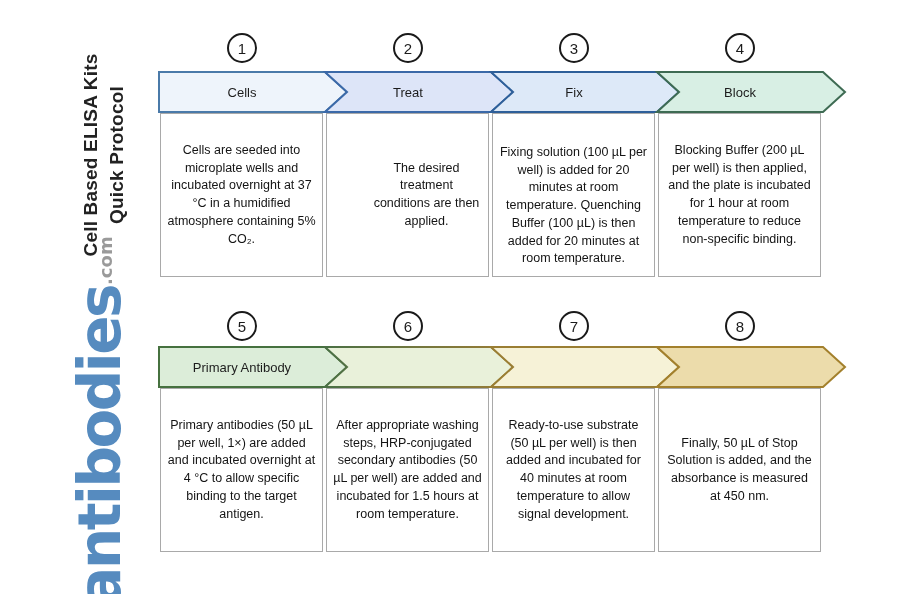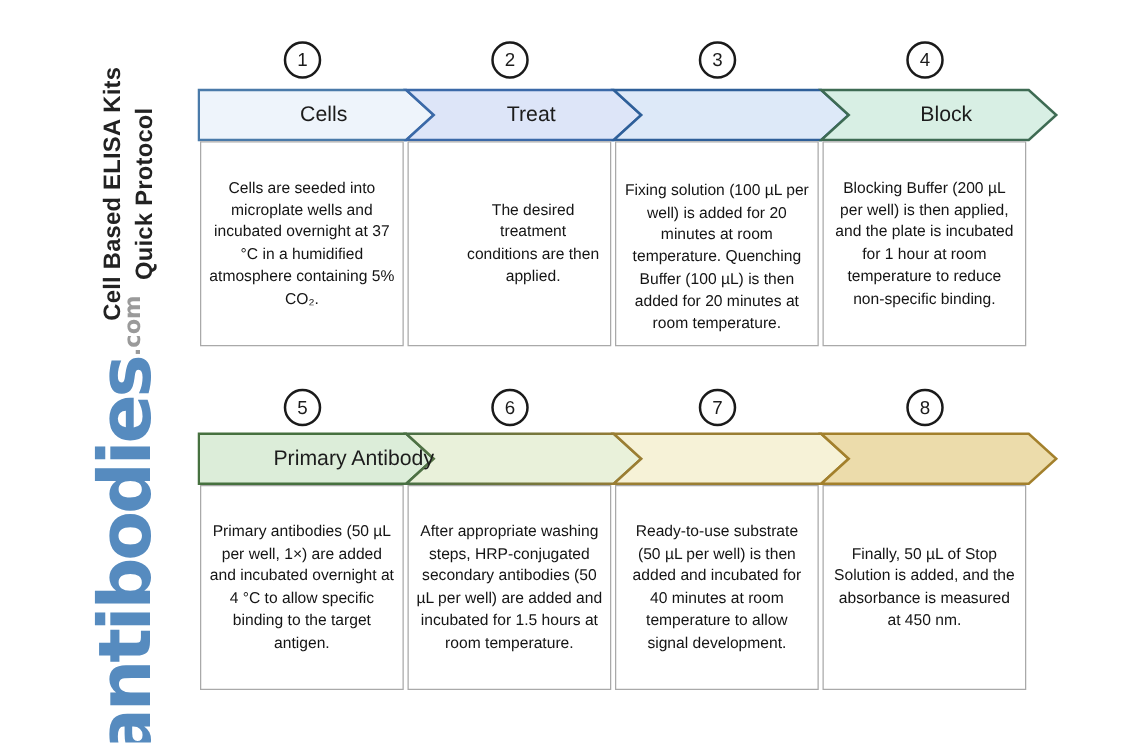--- a/index.html
+++ b/index.html
@@ -40,21 +40,21 @@
     position:absolute;width:30px;height:30px;border-radius:50%;
     border:2px solid #1a1a1a;background:#fff;box-sizing:border-box;
     font-size:15px;display:flex;align-items:center;justify-content:center;
   }
 
   
   .banner-svg{position:absolute;left:158px;width:690px;height:44px;}
   .banner-label{
     position:absolute;height:40px;width:166px;
     display:flex;align-items:center;justify-content:center;
-    font-size:17px;color:#1c1c1c;padding-left:17px;
+    font-size:13px;color:#1c1c1c;
   }
 
   
   .body-box{
     position:absolute;width:163px;height:164px;box-sizing:border-box;
     background:#fff;border:1px solid #a9a9a9;
     display:flex;align-items:center;justify-content:center;
     padding:8px 6px;text-align:center;
     font-size:12.5px;line-height:1.42;color:#141414;
   }
@@ -88,20 +88,21 @@
 
   <svg class="banner-svg" style="top:70px;" viewBox="0 0 690 44">
     <path d="M1,2 H167 L189,22 L167,42 H1 Z" stroke-width="2" fill="#eef4fb" stroke="#4a7aa9"></path>
     <path d="M167,2 H333 L355,22 L333,42 H167 L189,22 Z" stroke-width="2" fill="#dde5f8" stroke="#3b69a8"></path>
     <path d="M333,2 H499 L521,22 L499,42 H333 L355,22 Z" stroke-width="2" fill="#dde9f8" stroke="#2e5f99"></path>
     <path d="M499,2 H665 L687,22 L665,42 H499 L521,22 Z" stroke-width="2" fill="#d8efe4" stroke="#3e6b53"></path>
   </svg>
 
   <div class="banner-label" style="left:159px;top:72px;">Cells</div>
   <div class="banner-label" style="left:325px;top:72px;">Treat</div>
+  <div class="banner-label" style="left:491px;top:72px;">Fix</div>
   <div class="banner-label" style="left:657px;top:72px;">Block</div>
 
   <div class="body-box" style="left:160px;top:113px;text-align:center;">
       <span>Cells are seeded into microplate wells and incubated overnight at 37 °C in a humidified atmosphere containing 5% CO₂.</span>
     </div>
   <div class="body-box" style="left:326px;top:113px;padding-left:44px;">
       <span>The desired treatment conditions are then applied.</span>
     </div>
   <div class="body-box" style="left:492px;top:113px;align-items:flex-end;">
       <span>Fixing solution (100 µL per well) is added for 20 minutes at room temperature. Quenching Buffer (100 µL) is then added for 20 minutes at room temperature.</span>
@@ -129,21 +130,21 @@
         <stop offset="0" stop-color="#4a7045"></stop>
         <stop offset="1" stop-color="#9c7d35"></stop>
       </linearGradient>
     </defs>
     <path d="M1,2 H167 L189,22 L167,42 H1 Z" stroke-width="2" fill="#dcedd9" stroke="#46713f"></path>
     <path d="M167,2 H333 L355,22 L333,42 H167 L189,22 Z" stroke-width="2" stroke="url(#hrpGrad)" fill="#e9f1da"></path>
     <path d="M333,2 H499 L521,22 L499,42 H333 L355,22 Z" stroke-width="2" fill="#f6f2d7" stroke="#9a7e33"></path>
     <path d="M499,2 H665 L687,22 L665,42 H499 L521,22 Z" stroke-width="2" fill="#ecdcab" stroke="#a3802c"></path>
   </svg>
 
-  <div class="banner-label" style="left:159px;top:347px;margin-left:24px;">Primary Antibody</div>
+  <div class="banner-label" style="left:159px;top:347px;">Primary Antibody</div>
 
   <div class="body-box" style="left:160px;top:388px;">
       <span>Primary antibodies (50 µL per well, 1×) are added and incubated overnight at 4 °C to allow specific binding to the target antigen.</span>
     </div>
   <div class="body-box" style="left:326px;top:388px;">
       <span>After appropriate washing steps, HRP-conjugated secondary antibodies (50 µL per well) are added and incubated for 1.5 hours at room temperature.</span>
     </div>
   <div class="body-box" style="left:492px;top:388px;">
       <span>Ready-to-use substrate (50 µL per well) is then added and incubated for 40 minutes at room temperature to allow signal development.</span>
     </div>

